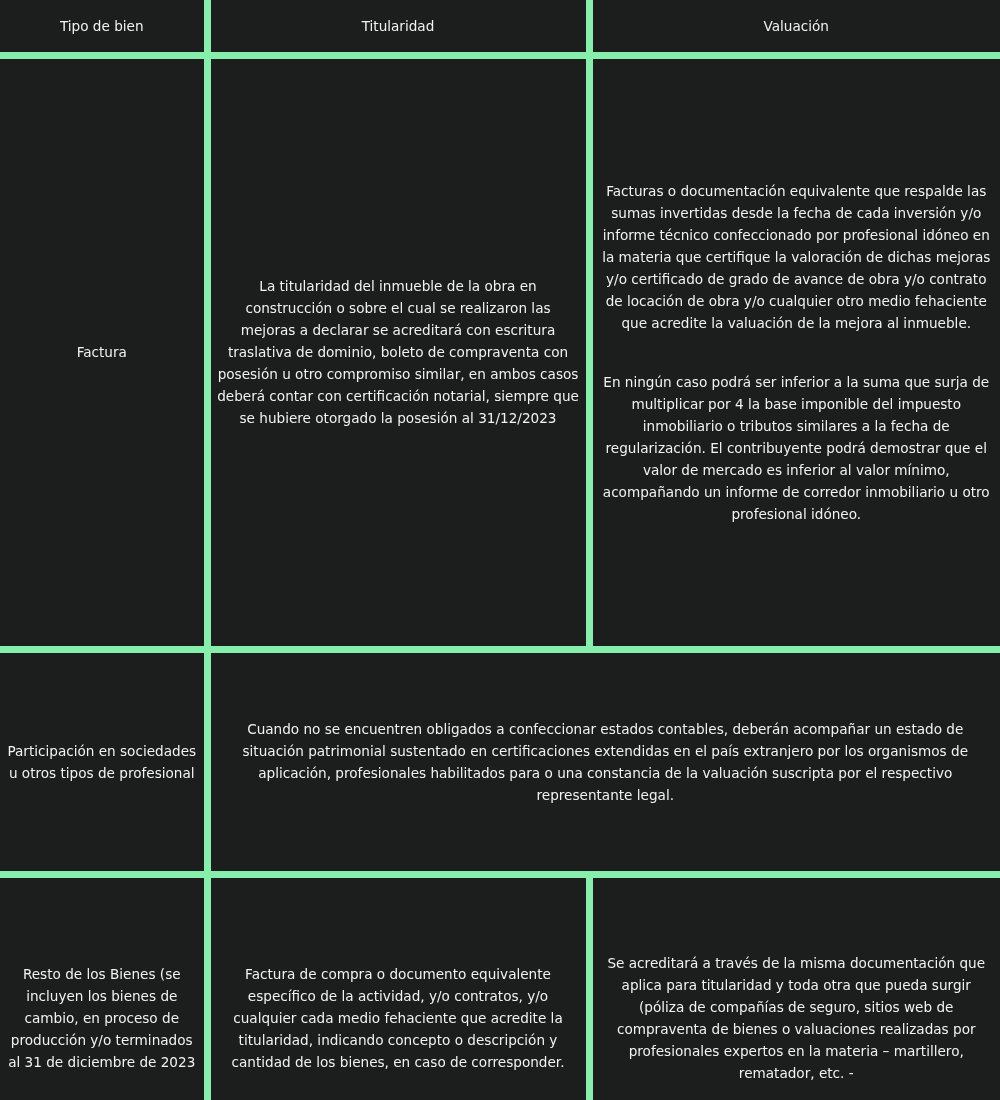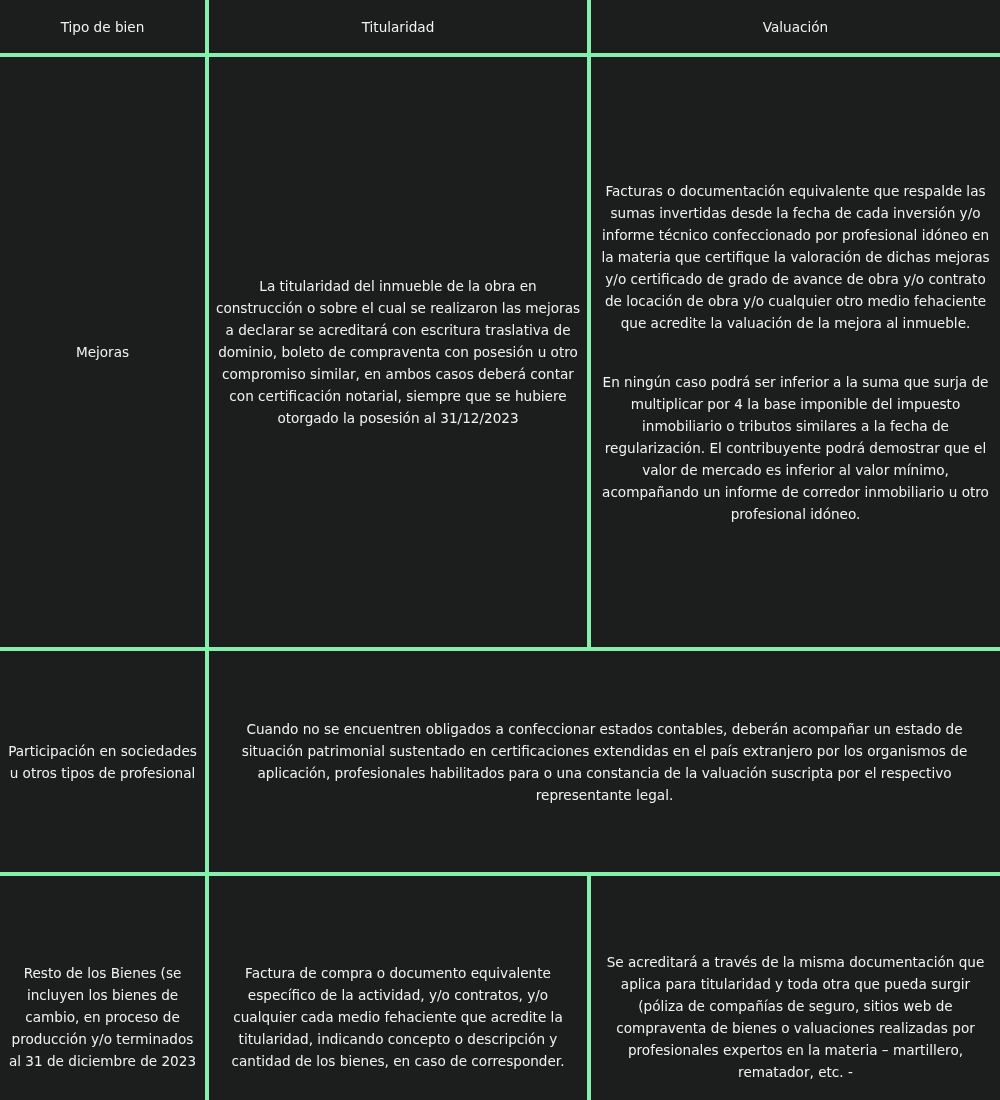--- a/index.html
+++ b/index.html
@@ -8,21 +8,21 @@
     border-collapse: collapse;
     width: 1000px;
     table-layout: fixed;
     background: #1c1d1d;
     color: #f2f2f2;
     font-family: "DejaVu Sans", sans-serif;
     font-size: 13.6px;
     line-height: 22px;
   }
   table.doc td, table.doc th {
-    border: 4px solid #86efac;
+    border: 7px solid #86efac;
     text-align: center;
     vertical-align: middle;
     padding: 0 6px;
     font-weight: normal;
   }
   table.doc tr > :first-child { border-left: none; }
   table.doc tr > :last-child { border-right: none; }
   table.doc tr:first-child > * { border-top: none; }
   table.doc tr:last-child > * { border-bottom: none; }
   col.c1 { width: 207px; }
@@ -45,21 +45,21 @@
       <col class="c2">
       <col class="c3">
   </colgroup>
   <tbody>
       <tr class="head">
     <th>Tipo de bien</th>
     <th>Titularidad</th>
     <th>Valuación</th>
   </tr>
   <tr class="r1">
-    <td>Mejoras</td>
+    <td>Factura</td>
     <td>La titularidad del inmueble de la obra en construcción o sobre el cual se realizaron las mejoras a declarar se acreditará con escritura traslativa de dominio, boleto de compraventa con posesión u otro compromiso similar, en ambos casos deberá contar con certificación notarial, siempre que se hubiere otorgado la posesión al 31/12/2023</td>
     <td>
       <span class="para">Facturas o documentación equivalente que respalde las sumas invertidas desde la fecha de cada inversión y/o informe técnico confeccionado por profesional idóneo en la materia que certifique la valoración de dichas mejoras y/o certificado de grado de avance de obra y/o contrato de locación de obra y/o cualquier otro medio fehaciente que acredite la valuación de la mejora al inmueble.</span>
       <span class="para">En ningún caso podrá ser inferior a la suma que surja de multiplicar por 4 la base imponible del impuesto inmobiliario o tributos similares a la fecha de regularización. El contribuyente podrá demostrar que el valor de mercado es inferior al valor mínimo, acompañando un informe de corredor inmobiliario u otro profesional idóneo.</span>
     </td>
   </tr>
   <tr class="r2">
     <td>Participación en sociedades u otros tipos de profesional</td>
     <td colspan="2" class="wide">Cuando no se encuentren obligados a confeccionar estados contables, deberán acompañar un estado de situación patrimonial sustentado en certificaciones extendidas en el país extranjero por los organismos de aplicación, profesionales habilitados para o una constancia de la valuación suscripta por el respectivo representante legal.</td>
   </tr>

